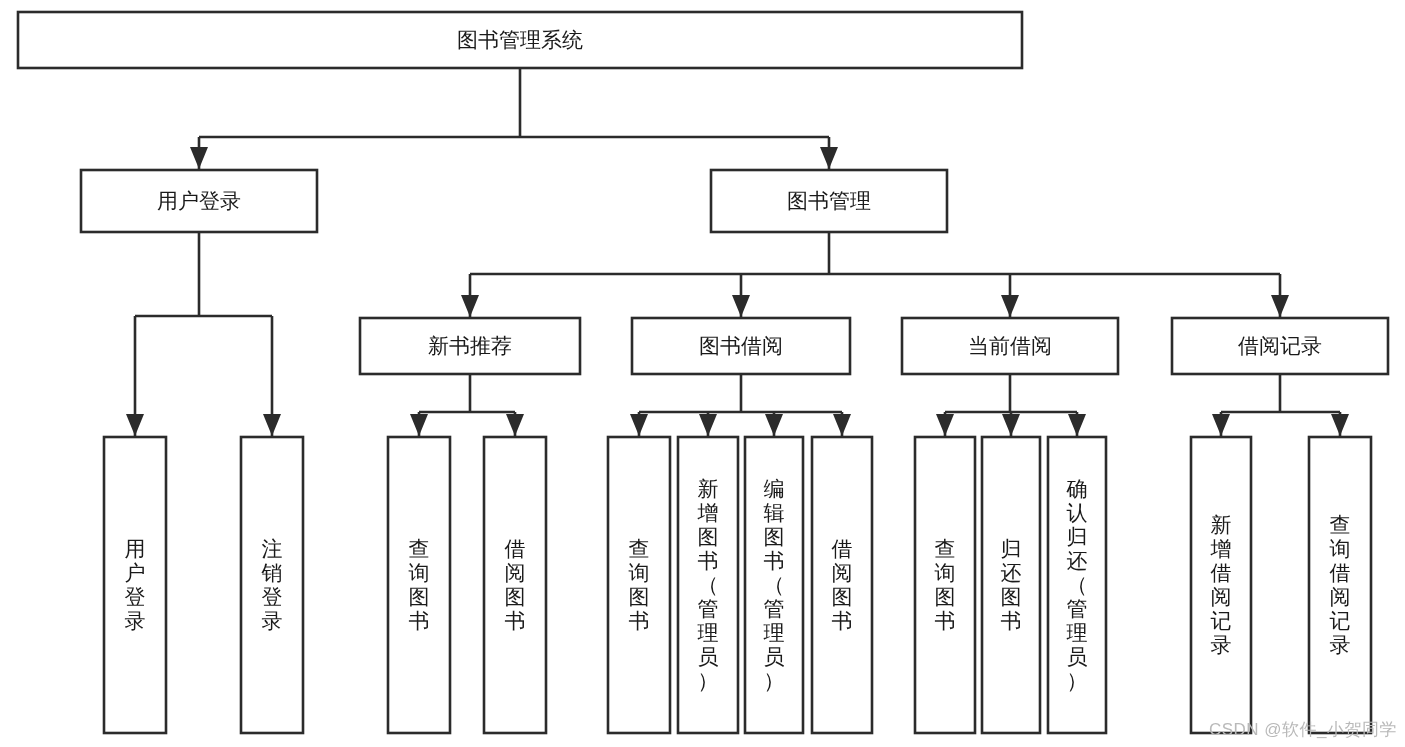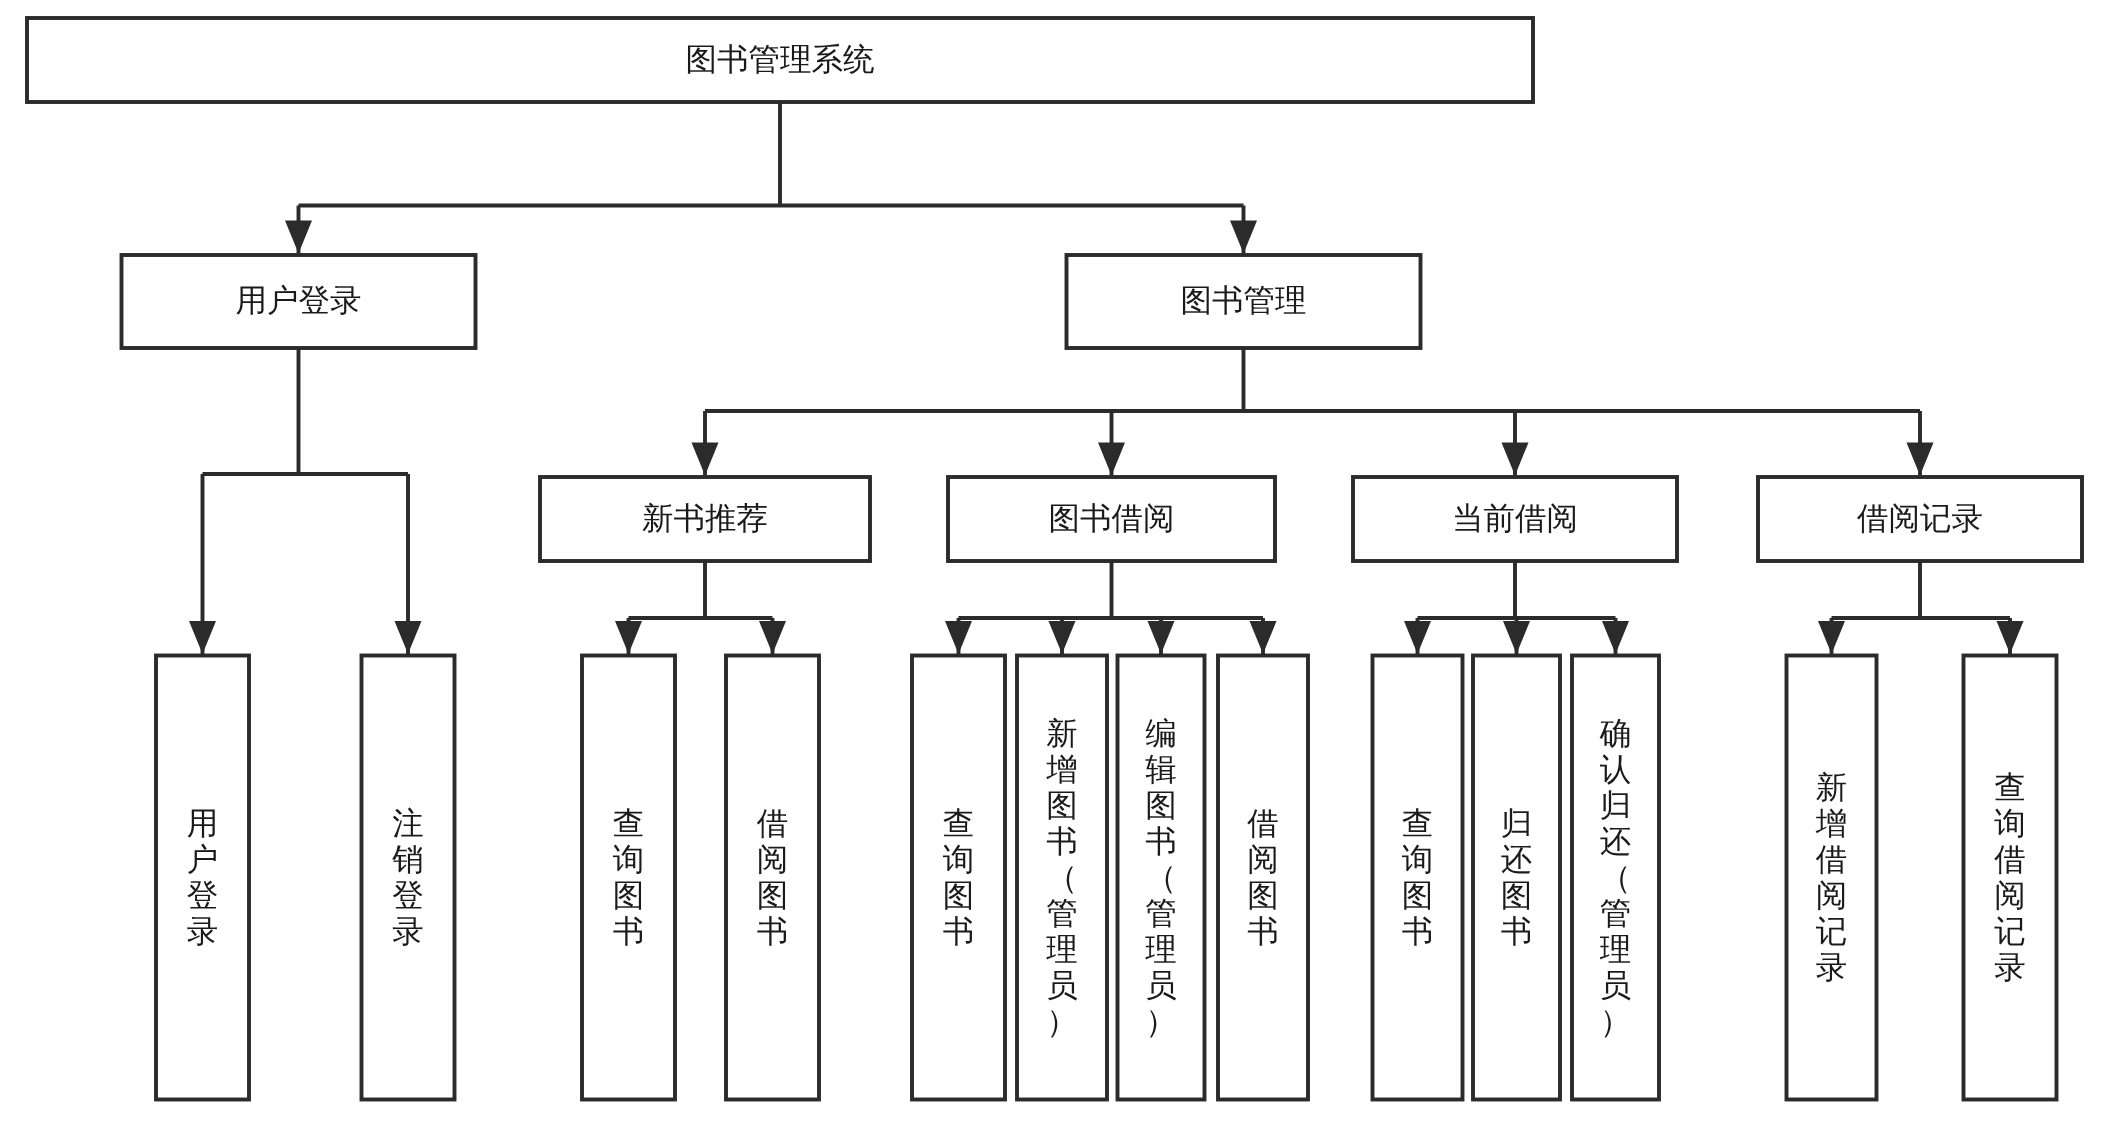--- a/index.html
+++ b/index.html
@@ -203,13 +203,14 @@
           <rect x="1191" y="437" width="60" height="296" class="node-box"></rect>
           <text x="1221" class="node-label-v"><tspan x="1221" y="531.72">新</tspan><tspan x="1221" y="555.72">增</tspan><tspan x="1221" y="579.72">借</tspan><tspan x="1221" y="603.72">阅</tspan><tspan x="1221" y="627.72">记</tspan><tspan x="1221" y="651.72">录</tspan></text>
         </g>
         <g>
           <rect x="1309" y="437" width="62" height="296" class="node-box"></rect>
           <text x="1340" class="node-label-v"><tspan x="1340" y="531.72">查</tspan><tspan x="1340" y="555.72">询</tspan><tspan x="1340" y="579.72">借</tspan><tspan x="1340" y="603.72">阅</tspan><tspan x="1340" y="627.72">记</tspan><tspan x="1340" y="651.72">录</tspan></text>
         </g>
       </g>
   </svg>
 
+  <div class="watermark">CSDN @软件_小贺同学</div>
 </div>
 
 </body></html>

